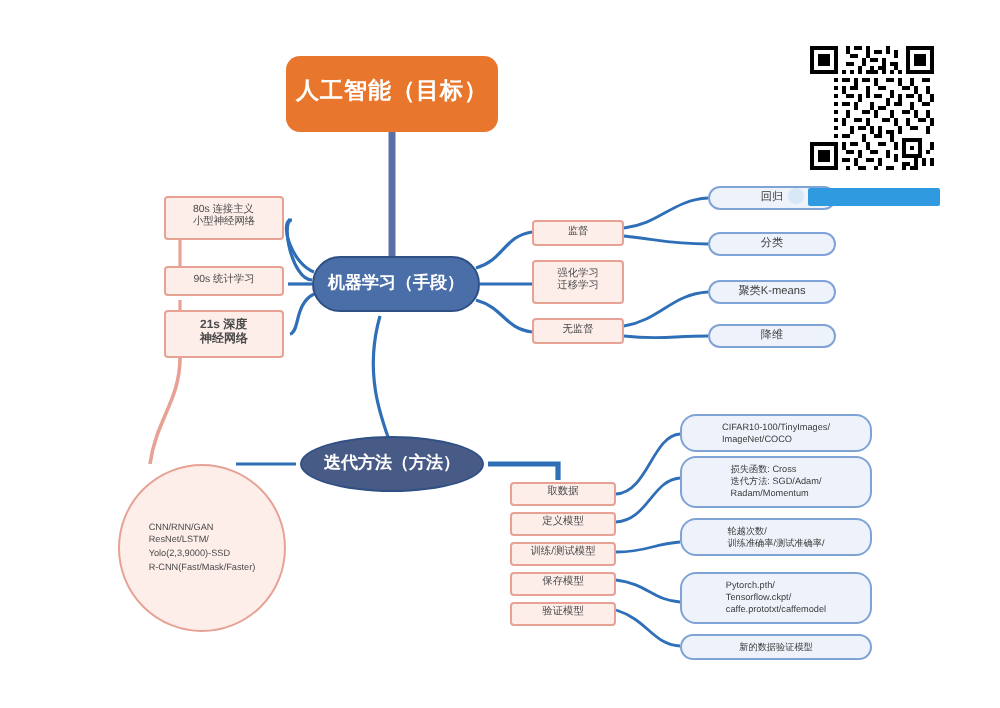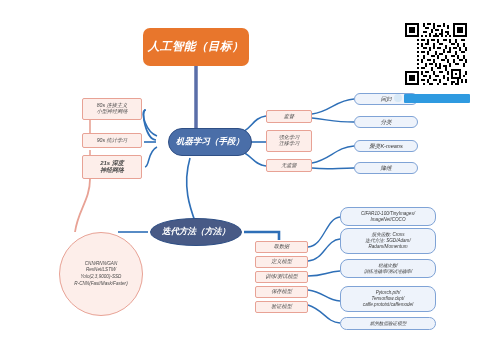--- a/index.html
+++ b/index.html
@@ -6,21 +6,21 @@
   body{
     width:500px;height:354px;
     background:#ffffff;
     font-family:"Liberation Sans","DejaVu Sans",sans-serif;
     overflow:hidden;
   }
   #canvas{position:relative;width:500px;height:354px;background:#ffffff;}
   svg.links{position:absolute;left:0;top:0;width:500px;height:354px;}
 
   .node{position:absolute;box-sizing:border-box;display:flex;align-items:center;
-        justify-content:center;text-align:center;line-height:1.15;color:#333;font-style:italic;}
+        justify-content:center;text-align:left;line-height:1.15;color:#333;}
 
   
   .root{
     background:#e8762c;border-radius:7px;color:#ffffff;
     font-size:11.5px;font-weight:bold;letter-spacing:.5px;
   }
 
   
   .main{
     background:#4a6ea8;border:1px solid #2f4f85;border-radius:22px;
@@ -95,21 +95,21 @@
 
     <path d="M308,247 C324,246 326,218 340,217" stroke="#2e6fb7" stroke-width="1.4" fill="none"></path>
     <path d="M308,261 C324,260 326,240 340,239" stroke="#2e6fb7" stroke-width="1.4" fill="none"></path>
     <path d="M308,276 C324,276 326,272 340,271" stroke="#2e6fb7" stroke-width="1.4" fill="none"></path>
     <path d="M308,290 C324,292 326,300 340,301" stroke="#2e6fb7" stroke-width="1.4" fill="none"></path>
     <path d="M308,305 C324,310 326,322 340,323" stroke="#2e6fb7" stroke-width="1.4" fill="none"></path>
   </svg>
 
   <div class="node root" style="left:143px;top:28px;width:106px;height:38px;">人工智能（目标）</div>
 
-  <div class="node main" style="left:168px;top:128px;width:84px;height:28px;">机器学习（手段）</div>
+  <div class="node main" style="left:156px;top:128px;width:84px;height:28px;">机器学习（手段）</div>
 
   <div class="node main ellipse" style="left:150px;top:218px;width:92px;height:28px;">迭代方法（方法）</div>
 
   <div class="node rbox ml" style="left:82px;top:98px;width:60px;height:22px;">80s 连接主义
 小型神经网络</div>
   <div class="node rbox ml" style="left:82px;top:133px;width:60px;height:15px;">90s 统计学习</div>
   <div class="node rbox bold ml" style="left:82px;top:155px;width:60px;height:24px;">21s 深度
 神经网络</div>
 
   <div class="node circle ml" style="left:59px;top:232px;width:84px;height:84px;">CNN/RNN/GAN

